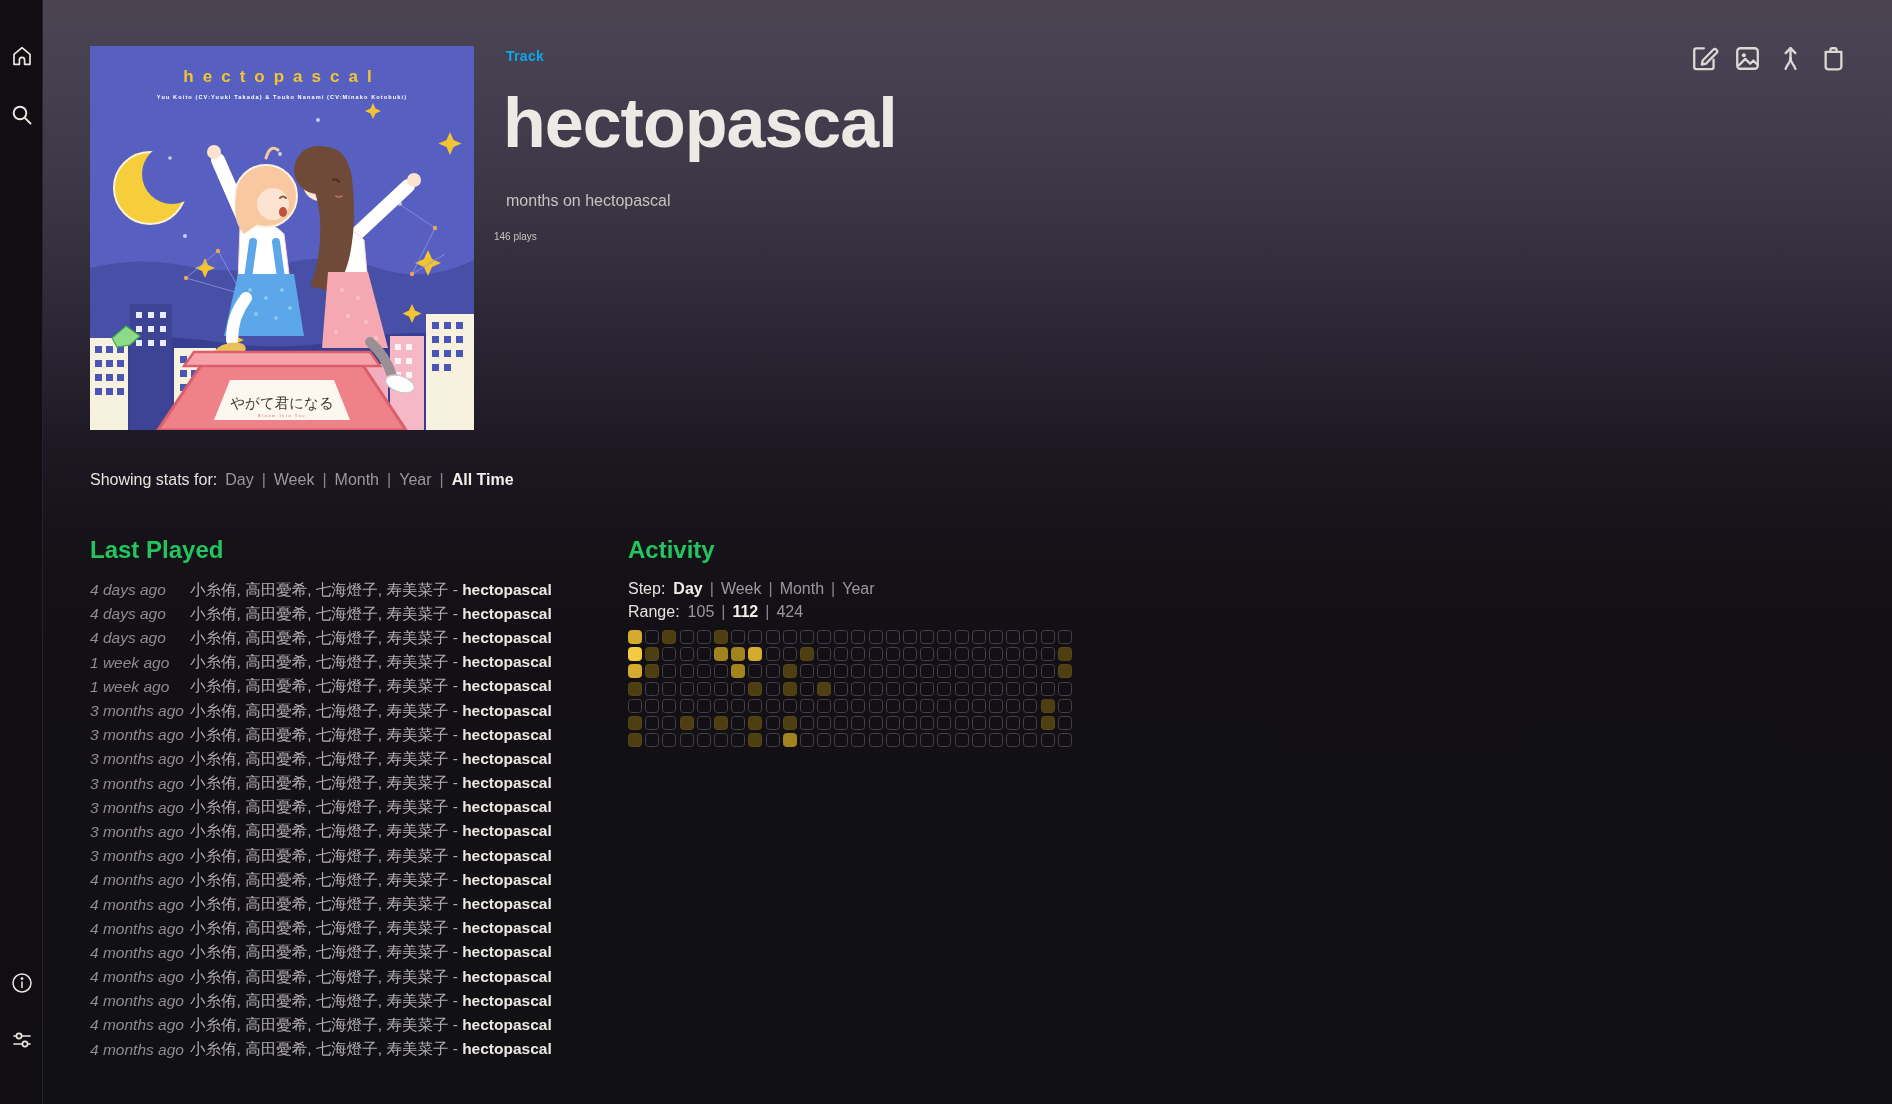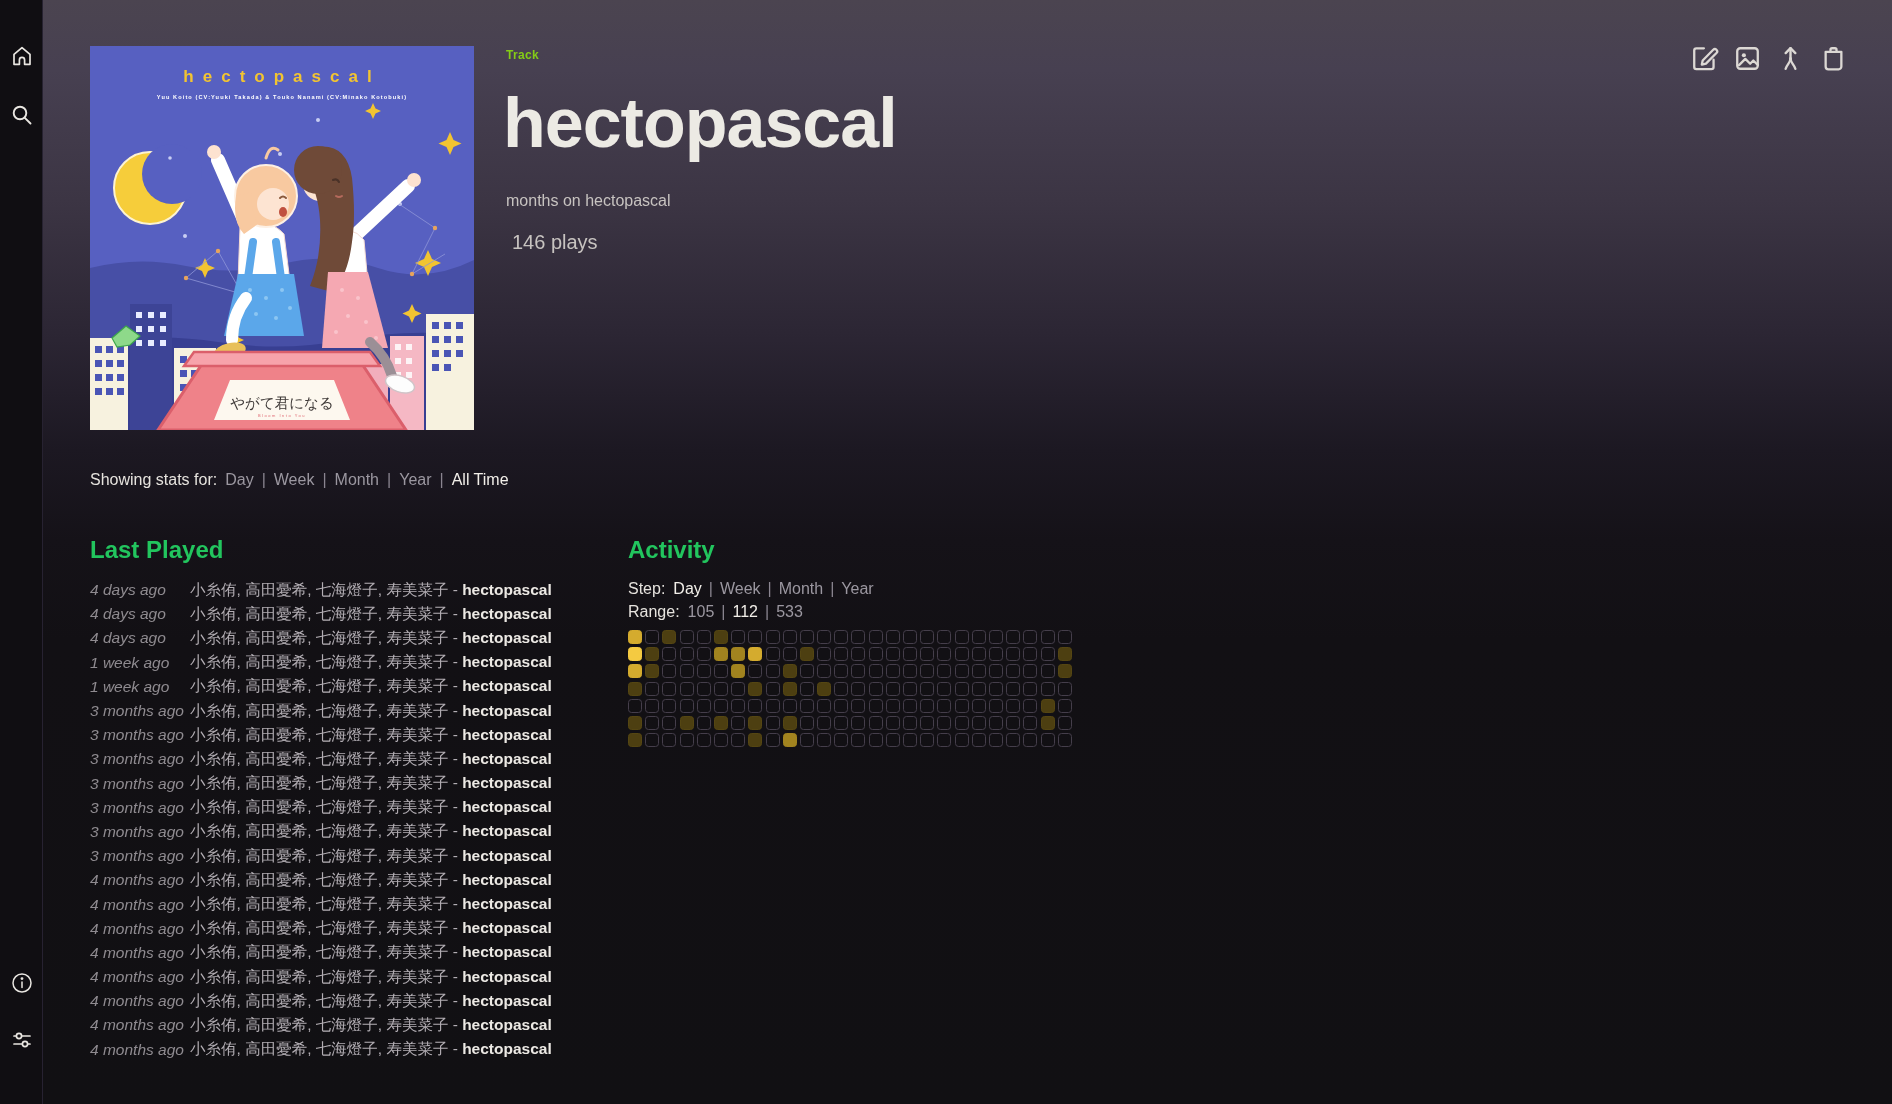--- a/index.html
+++ b/index.html
@@ -18,32 +18,32 @@
     position:absolute; left:0; top:0; width:43px; height:1104px;
     background:#100e12; border-right:1px solid #272231; z-index:30;
     display:flex; flex-direction:column; align-items:center;
   }
   .side-icon { width:24px; height:24px; position:absolute; left:10px; cursor:pointer; color:#e9e6e1; }
   .side-icon svg { width:100%; height:100%; display:block; }
   
   .album-art { position:absolute; left:90px; top:46px; width:384px; height:384px; z-index:5; }
   .album-art svg { width:100%; height:100%; display:block; }
   
-  .type-label { position:absolute; left:506px; top:48px; font-size:12px; font-weight:bold; color:#84cc16; letter-spacing:.3px; }
+  .type-label { position:absolute; left:506px; top:48px; font-size:14px; font-weight:bold; color:#0ea5e9; letter-spacing:.3px; }
   .page-title { position:absolute; left:503px; top:88px; font-size:70px; font-weight:bold; color:#eceae4; letter-spacing:-1px; line-height:1; }
   .appears-line { position:absolute; left:506px; top:192px; font-size:16px; color:#c7c3c0; }
   .appears-line a { color:#c7c3c0; text-decoration:none; }
-  .plays-line { position:absolute; left:512px; top:231px; font-size:20px; color:#c7c3c0; }
+  .plays-line { position:absolute; left:494px; top:231px; font-size:10px; color:#c7c3c0; }
   .header-actions { position:absolute; top:44px; right:44px; display:flex; gap:14px; z-index:20; }
   .action-btn { width:29px; height:29px; color:#dcd8d4; cursor:pointer; }
   .action-btn svg { width:100%; height:100%; display:block; }
   
   .stats-filter { position:absolute; left:90px; top:471px; font-size:16px; color:#e6e3de; }
   .opt { color:#9b97a0; cursor:pointer; }
-  .opt.selected { color:#f2efe9; font-weight:normal; }
+  .opt.selected { color:#f2efe9; font-weight:bold; }
   .sep { color:#8a8590; padding:0 8px; }
   .filter-label { margin-right:8px; }
   
   .section-heading { position:absolute; font-size:24px; font-weight:bold; color:#22c55e; }
   
   .lp-rows { position:absolute; left:90px; top:578px; }
   .lp-row { height:24.2px; display:flex; align-items:center; font-size:15.5px; white-space:nowrap; }
   .lp-time { width:100px; color:#8f8b90; flex:none;font-style:italic; }
   .lp-text { color:#b3aeb4; }
   .lp-text .artist { color:#b3aeb4; cursor:pointer; }
@@ -385,21 +385,21 @@
       <span class="lp-time">4 months ago</span>
       <span class="lp-text"><span class="artist">小糸侑</span>, <span class="artist">高田憂希</span>, <span class="artist">七海燈子</span>, <span class="artist">寿美菜子</span><span class="dash"> - </span><span class="lp-track">hectopascal</span></span>
     </div>
   </div>
 
 <h2 class="section-heading" style="left:628px; top:536px;">Activity</h2>
 <div class="act-ctrl" style="top:580px;">
   <span class="filter-label">Step:</span><span id="step-options"><span class="opt selected">Day</span><span class="sep">|</span><span class="opt">Week</span><span class="sep">|</span><span class="opt">Month</span><span class="sep">|</span><span class="opt">Year</span></span>
 </div>
 <div class="act-ctrl" style="top:603px;">
-  <span class="filter-label">Range:</span><span id="range-options"><span class="opt">105</span><span class="sep">|</span><span class="opt selected">112</span><span class="sep">|</span><span class="opt">533</span></span>
+  <span class="filter-label">Range:</span><span id="range-options"><span class="opt">105</span><span class="sep">|</span><span class="opt selected">112</span><span class="sep">|</span><span class="opt">424</span></span>
 </div>
 <div class="heatmap" id="heatmap">
     <div class="hm-cell l3"></div>
     <div class="hm-cell"></div>
     <div class="hm-cell l1"></div>
     <div class="hm-cell"></div>
     <div class="hm-cell"></div>
     <div class="hm-cell l1"></div>
     <div class="hm-cell"></div>
     <div class="hm-cell"></div>

